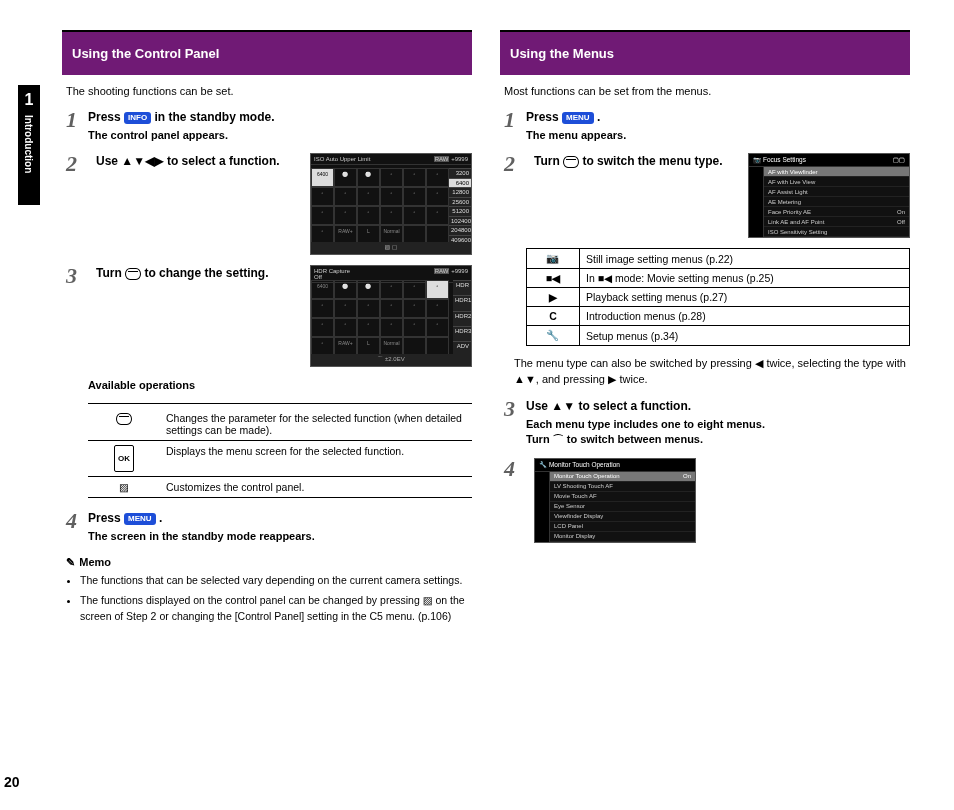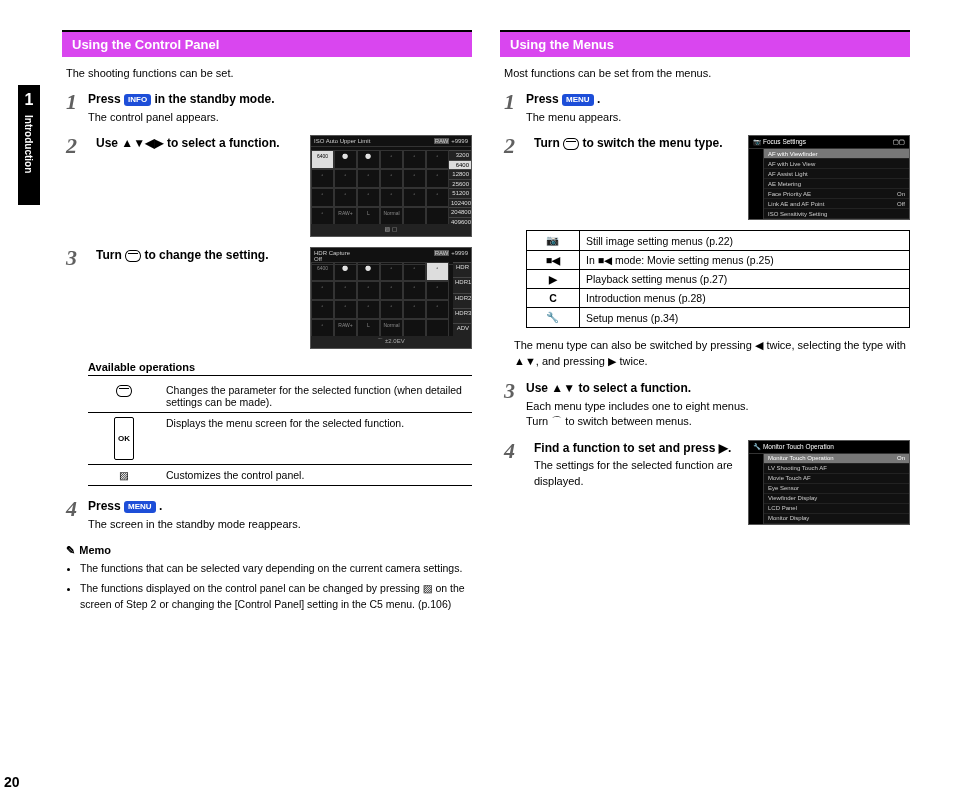--- a/index.html
+++ b/index.html
@@ -45,25 +45,25 @@
   }
   .columns {
     display: flex;
     gap: 28px;
     padding: 30px 36px 20px 62px;
   }
   .col {
     width: 410px;
   }
   .section-header {
-    background: #d946ef;
+    background: #701a75;
     color: #fff;
     font-weight: bold;
     font-size: 13px;
-    padding: 5px 10px;
+    padding: 14px 10px;
     border-top: 2px solid #000;
     margin-bottom: 10px;
   }
   .intro {
     margin: 0 0 12px 4px;
   }
   .step {
     display: flex;
     align-items: flex-start;
     margin: 6px 0 10px 4px;
@@ -84,20 +84,21 @@
   }
   .step-title {
     font-weight: bold;
     font-size: 12px;
     line-height: 1.4;
   }
   .step-desc {
     font-size: 11px;
     margin-top: 2px;
     line-height: 1.4;
+    font-weight: bold;
   }
   .step.with-image {
     gap: 8px;
   }
   .step.with-image .step-text {
     flex: 1;
   }
   .lcd {
     width: 160px;
     height: 100px;
@@ -210,21 +211,21 @@
   .menu-lcd .item.sel {
     background: #777;
     color: #fff;
   }
 
   .subhead {
     font-weight: bold;
     font-size: 11px;
     margin: 12px 0 4px 26px;
     border-bottom: 1px solid #000;
-    padding-bottom: 2px;
+    padding-bottom: 12px;
   }
   table.ops {
     border-collapse: collapse;
     width: calc(100% - 26px);
     margin-left: 26px;
     font-size: 10.5px;
   }
   table.ops td {
     border-bottom: 1px solid #000;
     padding: 4px 6px;
@@ -294,21 +295,21 @@
     content: "";
     position: absolute;
     left: 2px; right: 2px; top: 2px;
     height: 3px;
     border-top: 1px solid #000;
   }
   .icon-box {
     display: inline-block;
     border: 1px solid #000;
     font-size: 8px;
-    padding: 16px 3px;
+    padding: 8px 3px;
     border-radius: 2px;
     font-weight: bold;
   }
   .para {
     margin: 4px 0 10px 14px;
     font-size: 11px;
     line-height: 1.45;
   }
 </style>
 </head>
@@ -581,24 +582,20 @@
       <div class="step-body">
         <div class="step-title">Use ▲▼ to select a function.</div>
         <div class="step-desc" style="white-space:pre-line;">Each menu type includes one to eight menus.
 Turn ⌒ to switch between menus.</div>
       </div>
     </div>
 
     <div class="step with-image">
       <div class="step-num">4</div>
       <div class="step-body" style="display:flex; gap:10px;">
-        <div class="step-text" style="flex:1;">
-          <div class="step-title">Find a function to set and press ▶.</div>
-          <div class="step-desc">The settings for the selected function are displayed.</div>
-        </div>
         <div class="menu-lcd">
           <div class="mtitle">
               <span>🔧 <span>Monitor Touch Operation</span></span>
               <span></span>
             </div>
           <div class="row">
             <div class="sidebar"></div>
             <div class="content">
               <div class="item sel">
                   <span>Monitor Touch Operation</span>

